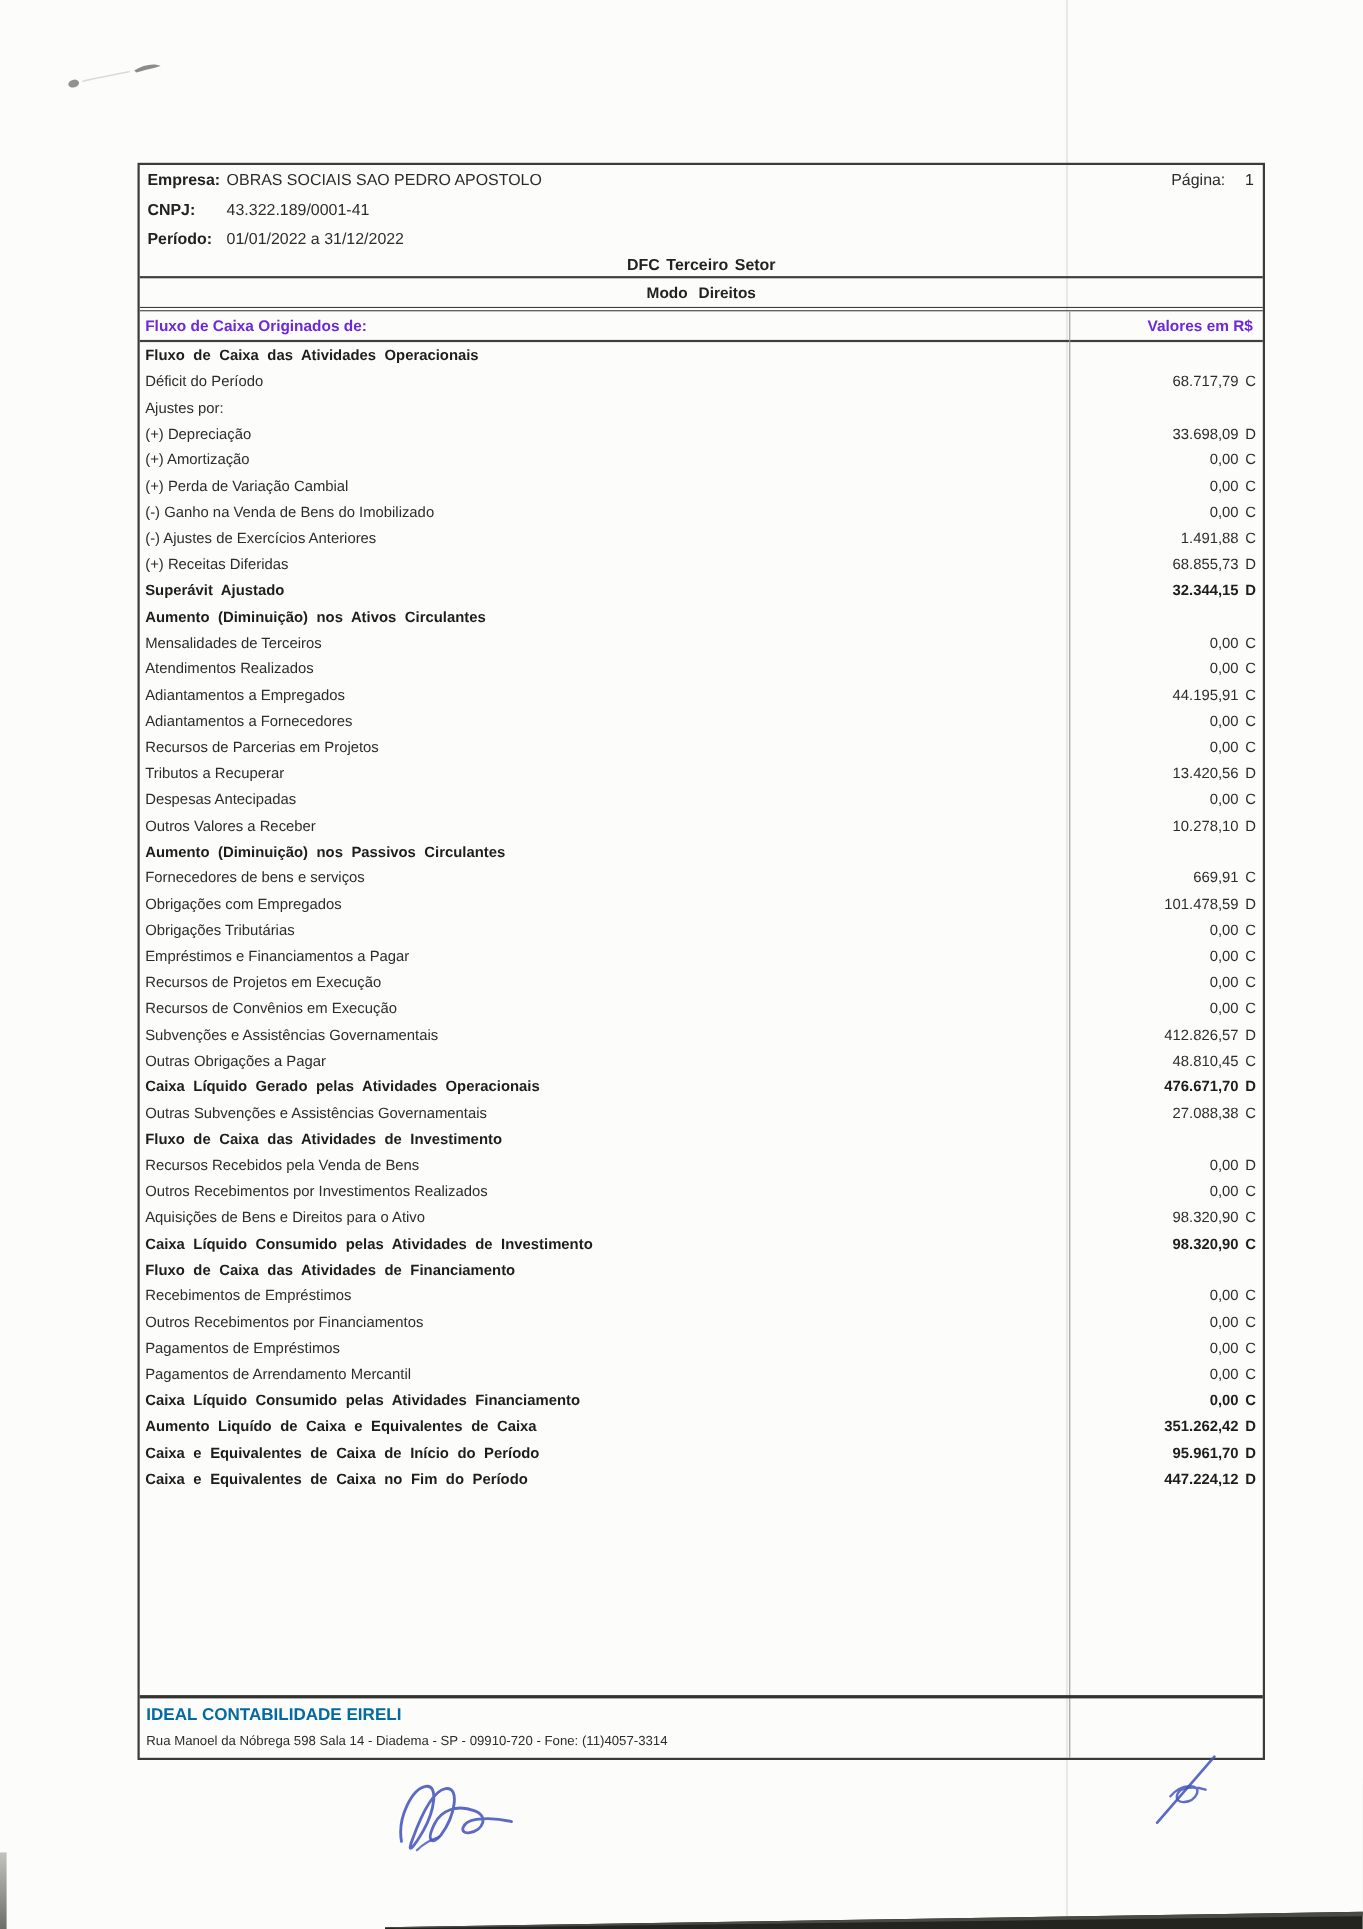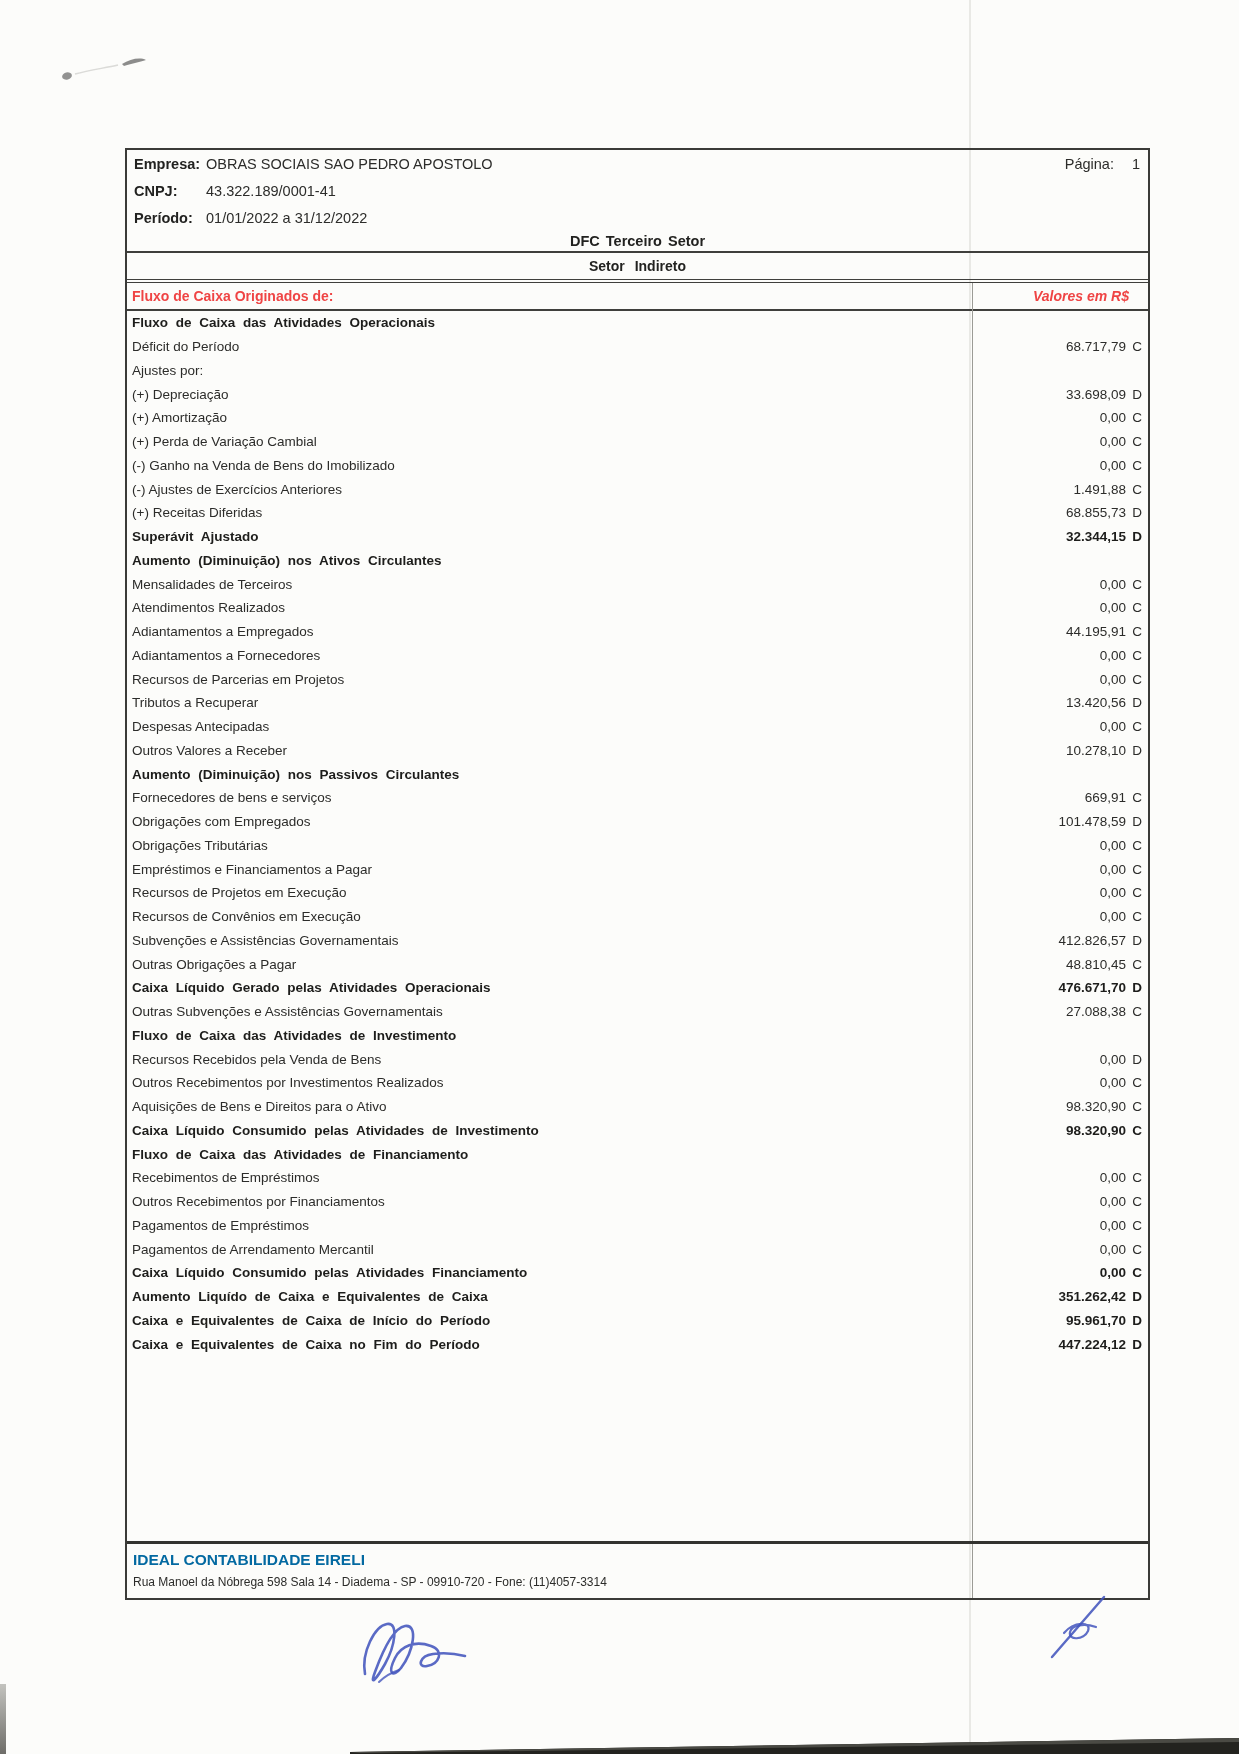--- a/index.html
+++ b/index.html
@@ -25,23 +25,23 @@
   .company-row{height:27px;display:flex;align-items:center;padding-left:7px;font-size:14.5px;}
   .company-row .lab{font-weight:bold;width:72px;flex:none;color:#222220;}
   .company-row .val{white-space:nowrap;}
   .page-right{margin-left:auto;display:flex;align-items:center;padding-right:8px;font-size:14.5px;}
   .pg-num{margin-left:18px;}
   .title-row{height:20px;line-height:20px;text-align:center;font-weight:bold;font-size:14.5px;
     border-bottom:2px solid #3f3f3c;word-spacing:2px;color:#222220;}
   .mode-row{height:26px;line-height:26px;text-align:center;font-weight:bold;font-size:14px;
     border-bottom:4px double #3f3f3c;word-spacing:6px;color:#222220;}
   .colhead-row{height:26px;display:flex;align-items:center;font-weight:bold;font-size:14px;
-    border-bottom:2px solid #3f3f3c;color:#ef4444;}
+    border-bottom:2px solid #3f3f3c;color:#6d28d9;}
   .colhead-row .left{padding-left:5px;}
-  .colhead-row .right{margin-left:auto;padding-right:19px;font-style:italic;}
+  .colhead-row .right{margin-left:auto;padding-right:9px;}
   .rows{position:relative;}
   .row{height:23.75px;display:flex;align-items:center;font-size:13.5px;}
   .row .lbl{flex:1;padding-left:5px;white-space:nowrap;overflow:hidden;}
   .row .val{width:150px;flex:none;text-align:right;white-space:nowrap;}
   .row .dc{width:22px;flex:none;text-align:center;}
   .row.bold{font-weight:bold;color:#1d1d1b;align-items:center;}
   .row.bold .lbl{word-spacing:4px;}
   
   .col-divider{position:absolute;left:845px;top:133px;bottom:0;width:1px;background:#9b9b95;}
   
@@ -82,21 +82,21 @@
     <div class="company-row">
       <span class="lab">CNPJ:</span>
       <span class="val">43.322.189/0001-41</span>
     </div>
     <div class="company-row">
       <span class="lab">Período:</span>
       <span class="val">01/01/2022 a 31/12/2022</span>
     </div>
 
     <div class="title-row">DFC Terceiro Setor</div>
-    <div class="mode-row">Setor Indireto</div>
+    <div class="mode-row">Modo Direitos</div>
 
     <div class="colhead-row">
       <span class="left">Fluxo de Caixa Originados de:</span>
       <span class="right">Valores em R$</span>
     </div>
 
     <div class="rows">
         <div class="row bold">
       <span class="lbl">Fluxo de Caixa das Atividades Operacionais</span>
       <span class="val"></span>

